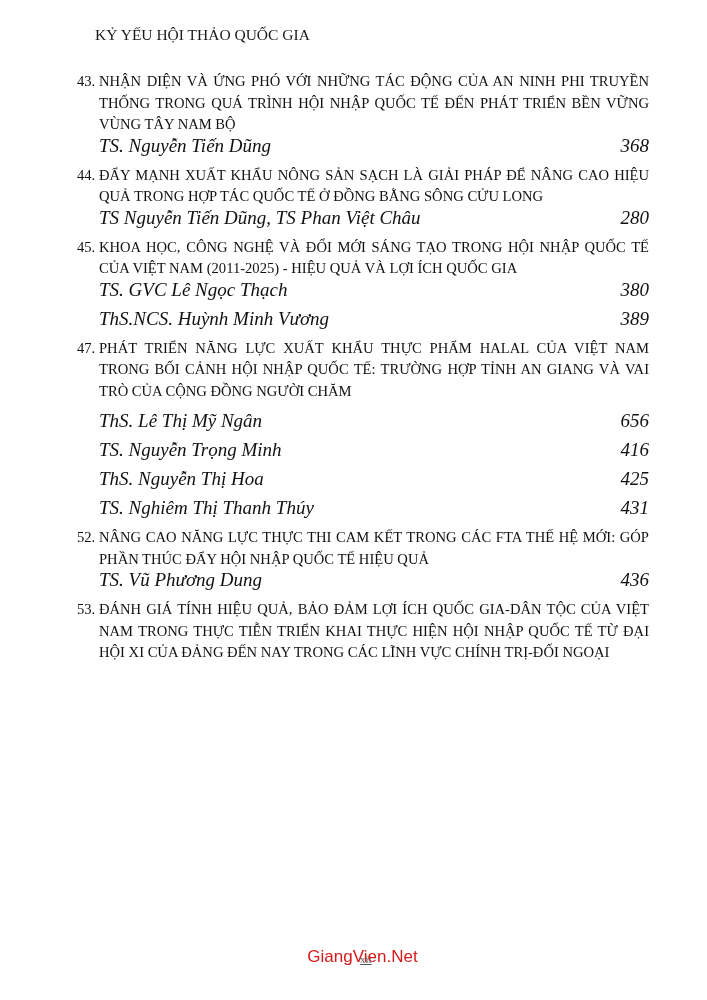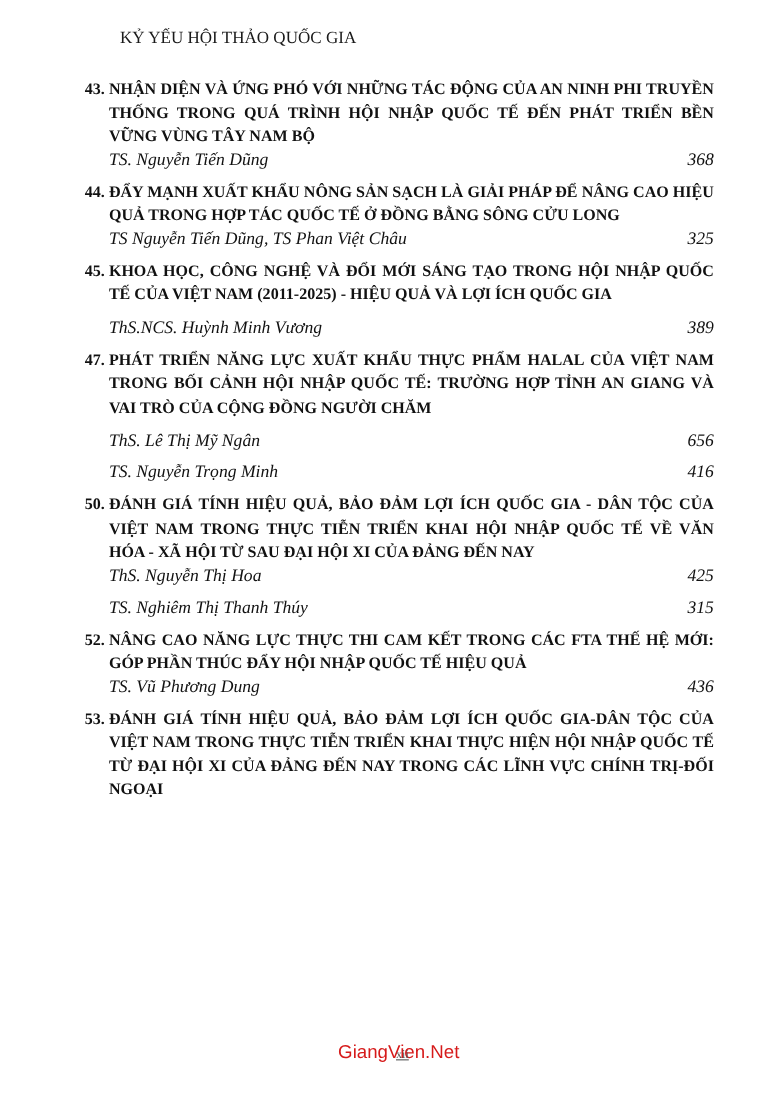--- a/index.html
+++ b/index.html
@@ -1,34 +1,34 @@
 <!DOCTYPE html>
 <html><head>
 <meta charset="utf-8">
 <style>
   html, body { margin: 0; padding: 0; background: #ffffff; }
   body {
     width: 707px; height: 1000px; position: relative; overflow: hidden;
     font-family: "Liberation Serif", "DejaVu Serif", serif; color: #111;
   }
   .page-header {
-    position: absolute; left: 109px; top: 26px;
+    position: absolute; left: 95px; top: 26px;
     font-size: 15.5px; letter-spacing: 0; color: #1a1a1a;
   }
   .toc { position: absolute; left: 77px; top: 71px; width: 572px; }
   .entry { margin-bottom: 9px; }
   .entry-title {
-    display: flex; font-weight: bold; font-size: 14.6px; line-height: 21.5px;
+    display: flex; font-weight: normal; font-size: 14.6px; line-height: 21.5px;
     text-align: justify; text-align-last: left;
   }
   .entry-num { width: 22px; flex: none; }
   .entry-text { flex: 1; text-align: justify; }
   .entry-meta {
     display: flex; justify-content: space-between; padding-left: 22px;
-    font-style: italic; font-size: 16px; line-height: 20px; align-items: center;
+    font-style: italic; font-size: 19px; line-height: 20px; align-items: center;
   }
   .watermark {
     position: absolute; left: 0; right: 0; top: 947px; text-align: center;
     font-family: "Liberation Sans", "DejaVu Sans", sans-serif; font-size: 17px;
     color: #d61a1a;
     margin-left: 18px;
   }
   .page-num {
     position: absolute; left: 360px; top: 953px;
     font-family: "Liberation Serif", serif; font-size: 11px; color: #555; text-decoration: underline;
@@ -50,27 +50,31 @@
         <span>368</span>
       </div>
   </div>
   <div class="entry">
     <div class="entry-title">
         <span class="entry-num">44.</span>
         <span class="entry-text">ĐẨY MẠNH XUẤT KHẨU NÔNG SẢN SẠCH LÀ GIẢI PHÁP ĐỂ NÂNG CAO HIỆU QUẢ TRONG HỢP TÁC QUỐC TẾ  Ở ĐỒNG BẰNG SÔNG CỬU LONG</span>
       </div>
     <div class="entry-meta">
         <span>TS Nguyễn Tiến Dũng, TS Phan Việt Châu</span>
-        <span>325</span>
+        <span>280</span>
       </div>
   </div>
   <div class="entry">
     <div class="entry-title">
         <span class="entry-num">45.</span>
         <span class="entry-text">KHOA HỌC, CÔNG NGHỆ VÀ ĐỔI MỚI SÁNG TẠO TRONG HỘI NHẬP QUỐC TẾ CỦA VIỆT NAM (2011-2025) - HIỆU QUẢ VÀ LỢI ÍCH QUỐC GIA</span>
+      </div>
+    <div class="entry-meta">
+        <span>TS. GVC Lê Ngọc Thạch</span>
+        <span>380</span>
       </div>
   </div>
   <div class="entry">
     <div class="entry-meta">
         <span>ThS.NCS. Huỳnh Minh Vương</span>
         <span>389</span>
       </div>
   </div>
   <div class="entry">
     <div class="entry-title">
@@ -84,33 +88,29 @@
         <span>656</span>
       </div>
   </div>
   <div class="entry">
     <div class="entry-meta">
         <span>TS. Nguyễn Trọng Minh</span>
         <span>416</span>
       </div>
   </div>
   <div class="entry">
-    <div class="entry-title">
-        <span class="entry-num">50.</span>
-        <span class="entry-text">ĐÁNH GIÁ TÍNH HIỆU QUẢ, BẢO ĐẢM LỢI ÍCH QUỐC GIA - DÂN TỘC CỦA VIỆT NAM TRONG THỰC TIỄN TRIỂN KHAI HỘI NHẬP QUỐC TẾ VỀ VĂN HÓA - XÃ HỘI TỪ SAU ĐẠI HỘI XI CỦA ĐẢNG ĐẾN NAY</span>
-      </div>
     <div class="entry-meta">
         <span>ThS. Nguyễn Thị Hoa</span>
         <span>425</span>
       </div>
   </div>
   <div class="entry">
     <div class="entry-meta">
         <span>TS. Nghiêm Thị Thanh Thúy</span>
-        <span>315</span>
+        <span>431</span>
       </div>
   </div>
   <div class="entry">
     <div class="entry-title">
         <span class="entry-num">52.</span>
         <span class="entry-text">NÂNG CAO NĂNG LỰC THỰC THI CAM KẾT TRONG CÁC FTA THẾ HỆ MỚI: GÓP PHẦN THÚC ĐẨY HỘI NHẬP QUỐC TẾ HIỆU QUẢ</span>
       </div>
     <div class="entry-meta">
         <span>TS. Vũ Phương Dung</span>
         <span>436</span>

